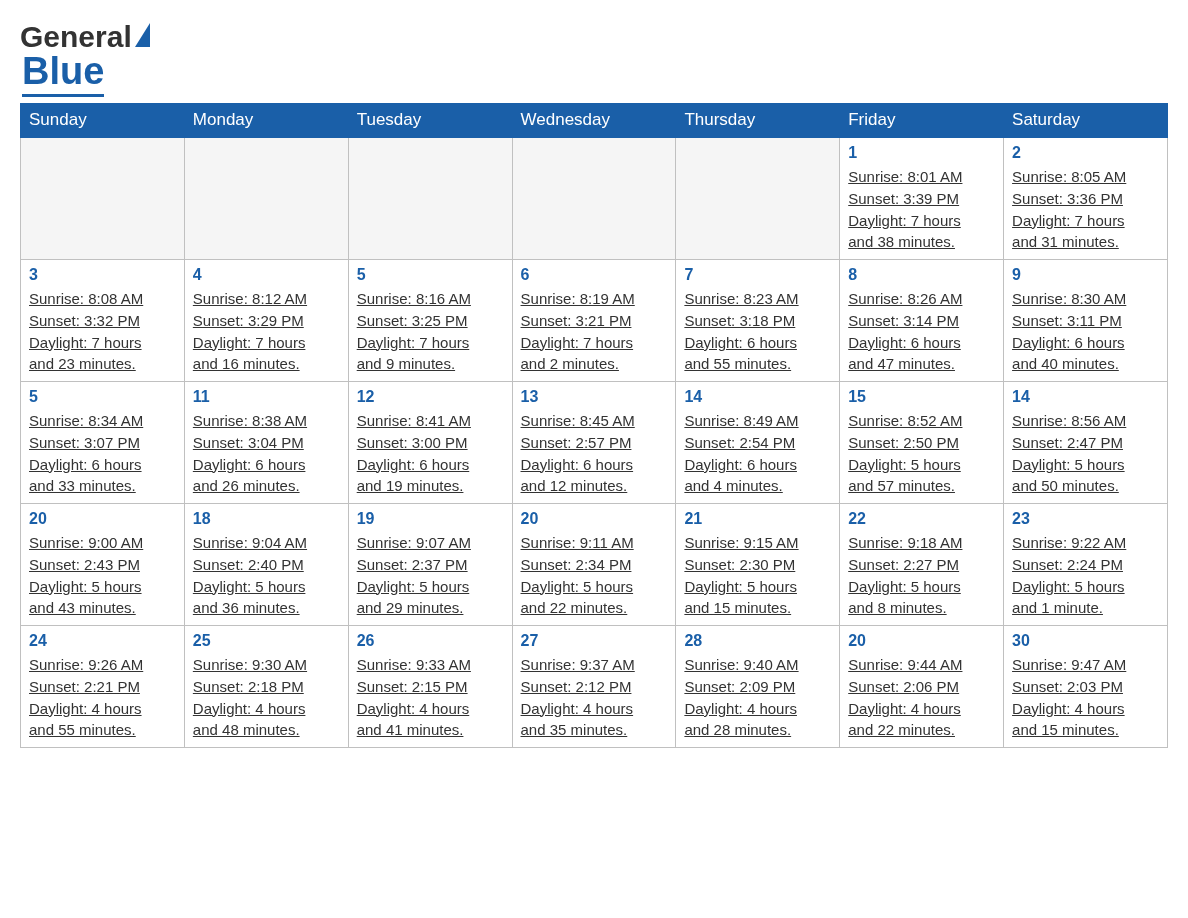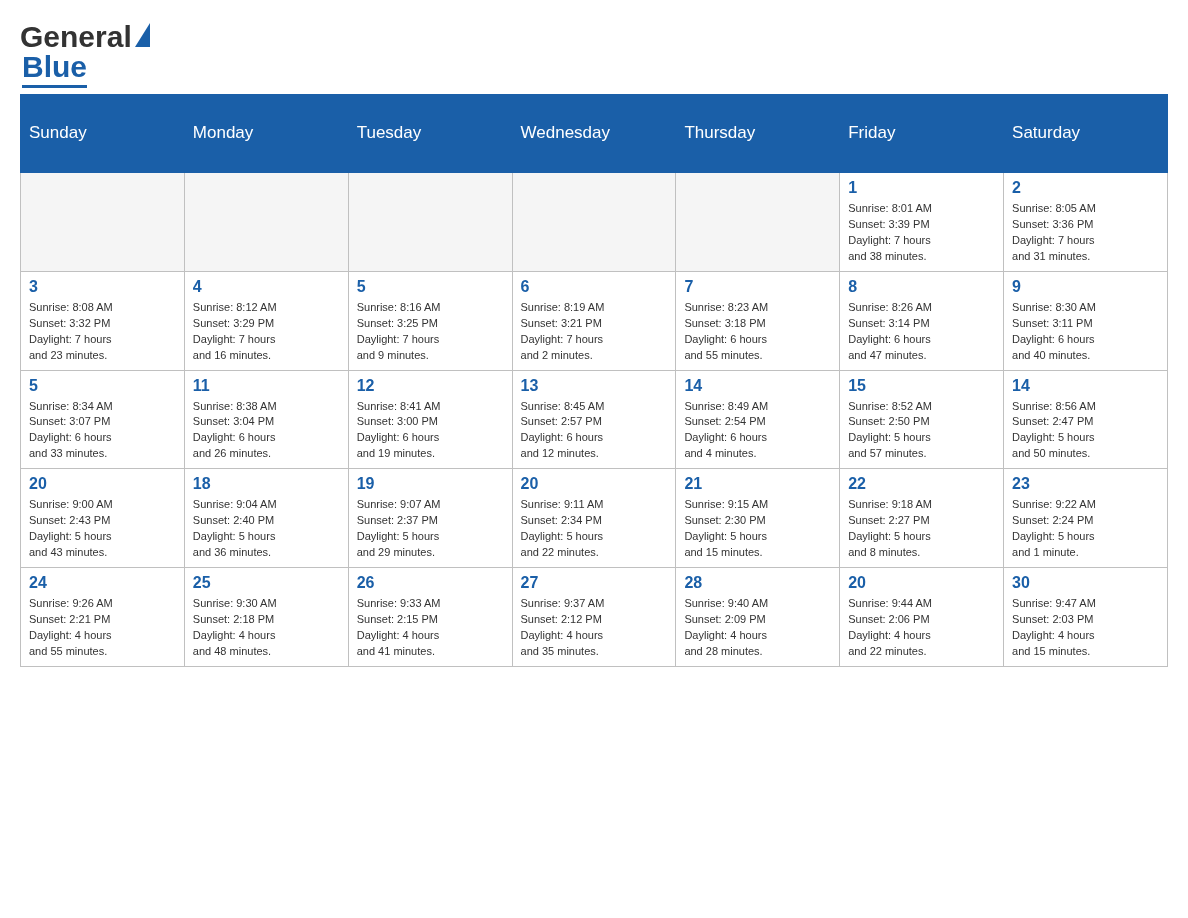--- a/index.html
+++ b/index.html
@@ -39,21 +39,21 @@
     .calendar {
       width: 100%;
       border-collapse: collapse;
       margin-top: 10px;
     }
     .calendar th {
       background: #1a5fa8;
       color: #fff;
       font-size: 17px;
       font-weight: normal;
-      padding: 28px 8px;
+      padding: 6px 8px;
       text-align: left;
       border: 1px solid #1a5fa8;
     }
     .calendar td {
       vertical-align: top;
       border: 1px solid #c0c0c0;
       padding: 6px 8px;
       width: 14.28%;
       min-height: 100px;
       background: #fff;
@@ -64,39 +64,40 @@
       background: #f5f5f5;
     }
     .day-number {
       font-size: 16px;
       font-weight: bold;
       color: #1a5fa8;
       display: block;
       margin-bottom: 4px;
     }
     .day-info {
-      font-size: 11px;
+      font-size: 15px;
       color: #333;
       line-height: 1.45;
+      text-decoration: underline;
     }
     .row-top td {
       border-top: 2px solid #1a5fa8;
     }
   </style>
 </head>
 <body>
 
 <div class="header">
   <div class="logo">
   <div style="display:flex;align-items:center;">
     <span style="font-size:30px;font-weight:bold;color:#333;">General</span>
     <span style="display:inline-block;width:0;height:0;border-left:15px solid transparent;border-right:0;border-bottom:24px solid #1a5fa8;margin-left:3px;margin-right:2px;position:relative;top:-2px;"></span>
   </div>
   <div style="margin-top:-4px;padding-left:2px;">
-    <span style="font-size:30px;font-weight:bold;color:#1a5fa8;border-bottom:3px solid #1a5fa8;padding-bottom:2px;">Blue</span>
+    <span style="font-size:38px;font-weight:bold;color:#1a5fa8;border-bottom:3px solid #1a5fa8;padding-bottom:2px;">Blue</span>
   </div>
 </div>
 </div>
 
 <table class="calendar">
   <thead>
     <tr>
       <th>Sunday</th>
       <th>Monday</th>
       <th>Tuesday</th>

